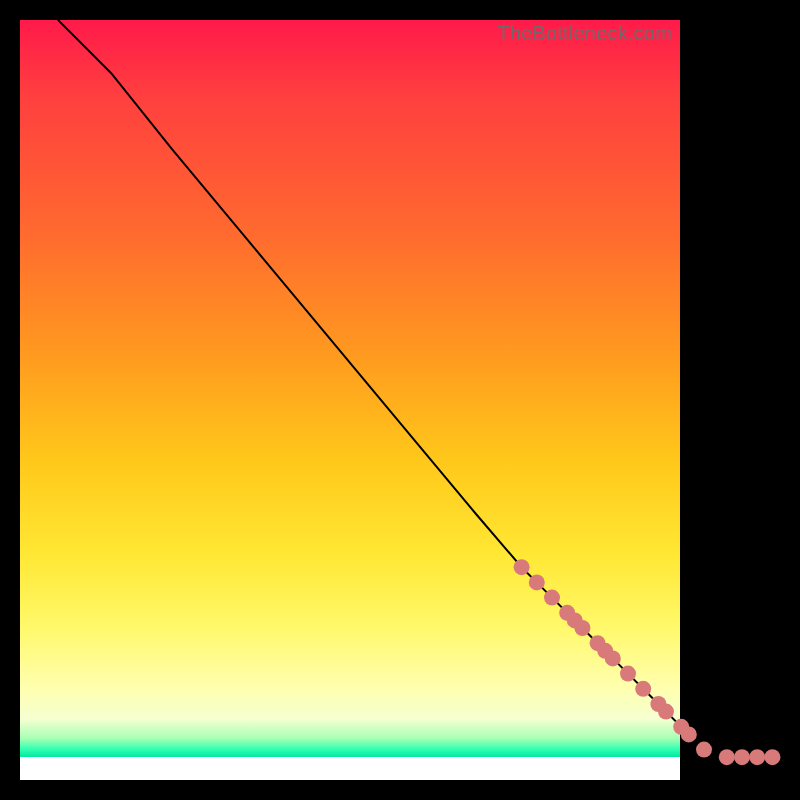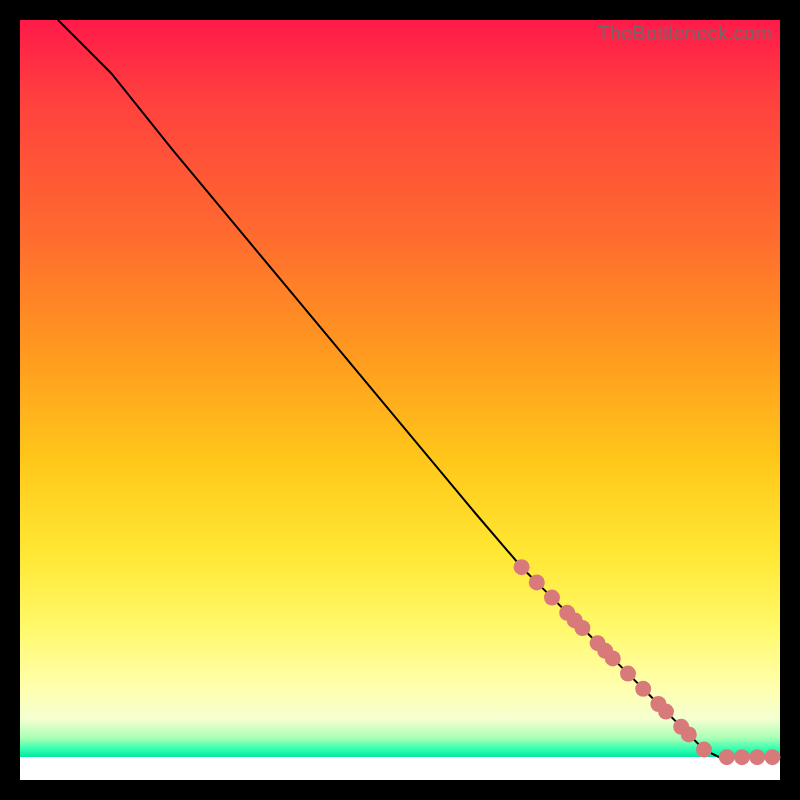--- a/index.html
+++ b/index.html
@@ -16,21 +16,21 @@
     left: 0;
     top: 0;
     width: 800px;
     height: 800px;
     background: #000;
   }
   .plot {
     position: absolute;
     left: 20px;
     top: 20px;
-    width: 760px;
+    width: 660px;
     height: 760px;
     
     background: linear-gradient(
       to bottom,
       #ff1a4a 0%,
       #ff3f3f 10%,
       #ff6a2f 28%,
       #ff9a1f 44%,
       #ffc81a 58%,
       #ffe733 70%,

